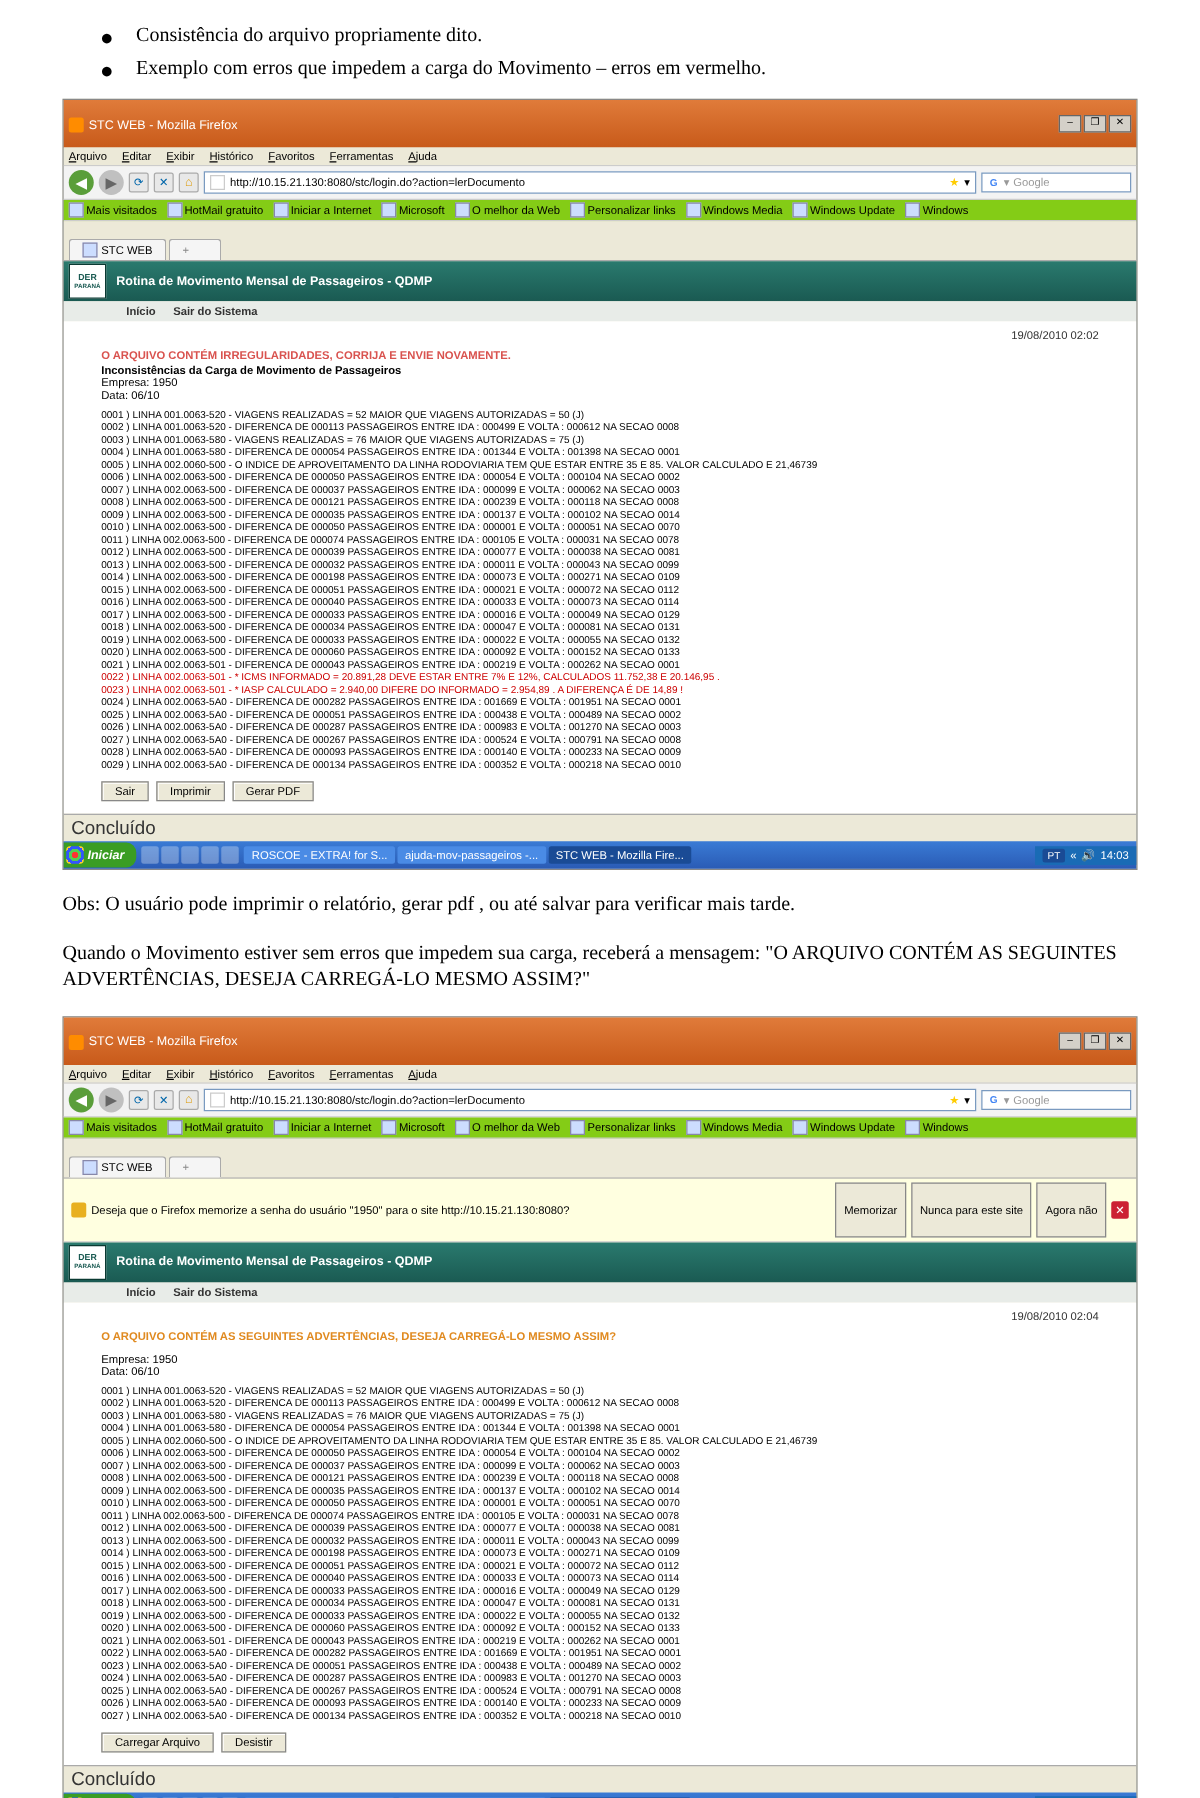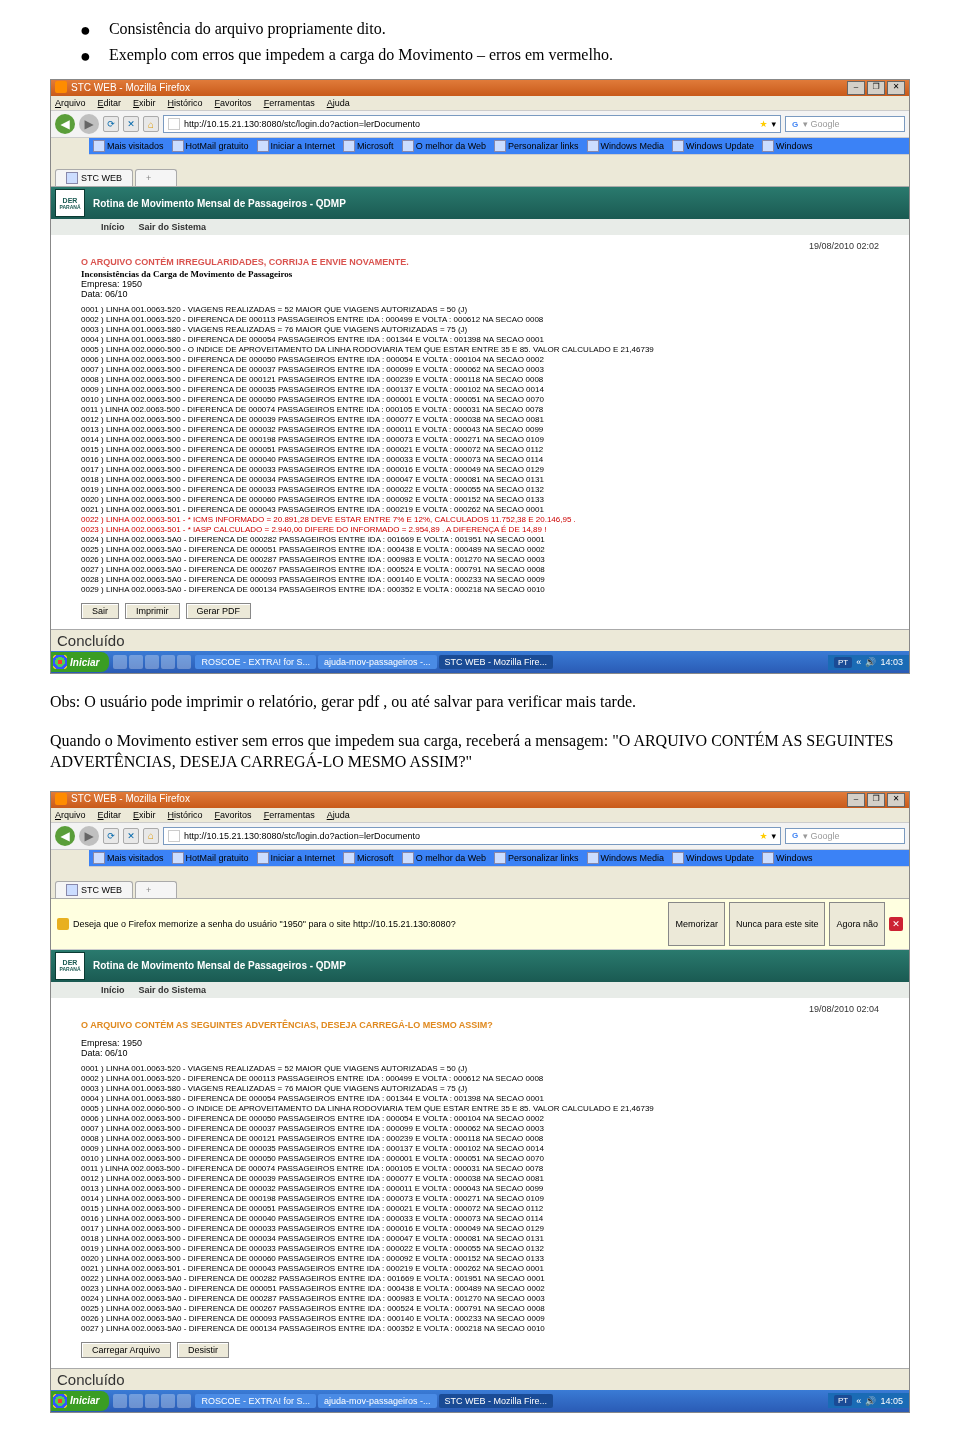--- a/index.html
+++ b/index.html
@@ -36,23 +36,23 @@
     background: #ece9d8;
     font-family: Tahoma, Verdana, sans-serif;
     font-size: 9px;
     margin: 12px 0;
     color: #000;
     position: relative;
   }
   .ff-titlebar {
     background: linear-gradient(#e07b3a, #c85a1a);
     color: white;
-    padding: 1px 4px;
+    padding: 12px 4px;
     display: flex;
-    align-items: flex-start;
+    align-items: flex-end;
     justify-content: space-between;
     font-size: 10px;
   }
   .ff-titlebar .title-group { display:flex; align-items:center; gap:4px; }
   .ff-icon { width:12px; height:12px; background:#ff8c00; border-radius:2px; display:inline-block; }
   .win-btns { display:flex; gap:2px; }
   .win-btn { width:16px; height:12px; background:#d4d0c8; border:1px solid #666; font-size:8px; text-align:center; line-height:10px; color:#000; }
   .menubar {
     background: #ece9d8;
     padding: 2px 4px;
@@ -96,28 +96,27 @@
     background: white;
     border: 1px solid #7a9ac0;
     padding: 2px 4px;
     display:flex; align-items:center; gap:3px;
     font-size:9px;
     color:#999;
   }
   .g-icon { width:10px; height:10px; display:inline-flex; align-items:center; justify-content:center; font-size:8px; font-weight:bold; }
   .g-icon span:nth-child(1){color:#4285f4;}
   .bookmarks {
-    background: #3b82f6;
+    background: #84cc16;
     padding: 2px 4px;
     display: flex;
     gap: 8px;
     border-bottom: 1px solid #ccc;
     font-size:9px;
     align-items:flex-end;
-    margin-left:38px;
   }
   .bm-item { display:flex; align-items:center; gap:2px; }
   .bm-icon { width:10px; height:10px; background:#fff; border:1px solid #88a; display:inline-block; }
   .bm-icon.page { background:#cdf; }
   .tabbar {
     background: #ece9d8;
     padding: 2px 4px 0 4px;
     display:flex;
     gap:2px;
     border-bottom:1px solid #aaa;
@@ -173,21 +172,21 @@
     color:#333;
   }
   .content {
     background: white;
     padding: 6px 30px 10px 30px;
     min-height:100px;
   }
   .timestamp { text-align:right; font-size:9px; color:#333; margin-bottom:6px; }
   .err-title { color:#d9534f; font-weight:bold; font-size:9px; margin-bottom:2px; }
   .warn-title { color:#e08a20; font-weight:bold; font-size:9px; margin-bottom:2px; }
-  .sub-title { font-weight:bold; font-size:9px;font-family:Liberation Serif, serif; }
+  .sub-title { font-weight:bold; font-size:9px; }
   .meta-line { font-size:9px; }
   .lines { margin-top:6px; font-size:8px; line-height:1.25; font-family: Tahoma, sans-serif; color:#000; }
   .lines .red { color:#c00; }
   .btn-row { margin-top:8px; display:flex; gap:6px; }
   .btn { background:#ece9d8; border:1px solid #888; padding:2px 10px; font-size:9px; box-shadow:1px 1px 0 #fff inset; }
   .statusbar {
     background:#ece9d8; border-top:1px solid #aaa;
     padding:2px 6px; font-size:15px; color:#333;
     display:flex; justify-content:space-between;
   }

